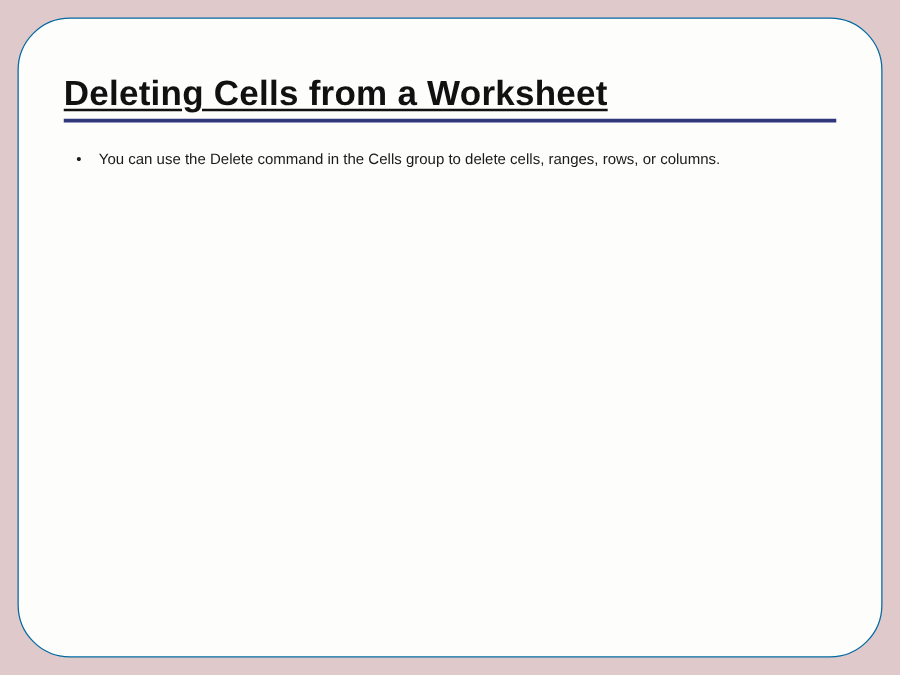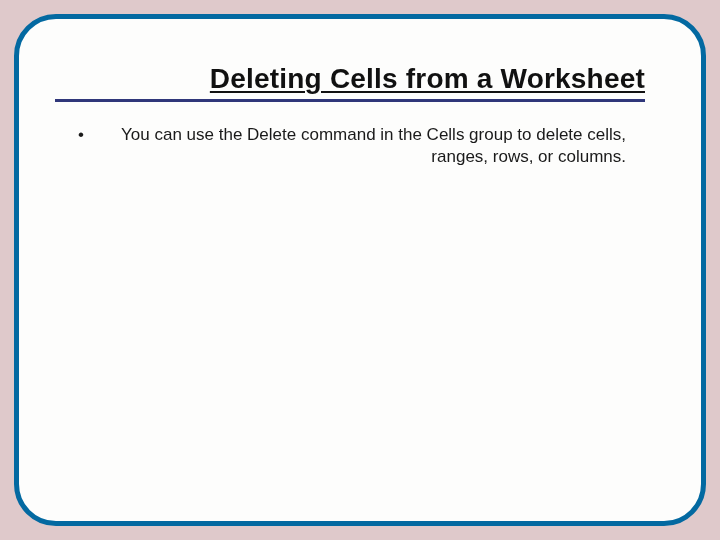--- a/index.html
+++ b/index.html
@@ -18,45 +18,44 @@
     position: relative;
     box-sizing: border-box;
   }
   .slide-inner {
     position: absolute;
     top: 14px;
     left: 14px;
     right: 14px;
     bottom: 14px;
     background: #fdfdfc;
-    border: 5px solid #0369a1;
+    border: 1px solid #0369a1;
     border-radius: 42px;
     box-sizing: border-box;
-    padding: 44px 56px 28px 36px;
-    text-align: right;
+    padding: 44px 36px 28px 36px;
   }
   .title-wrap {
     border-bottom: 3px solid #30377a;
     padding-bottom: 4px;
     margin-bottom: 22px;
   }
   .title {
     font-size: 28px;
     font-weight: bold;
     color: #111111;
     text-decoration: underline;
     text-decoration-thickness: 2px;
     text-underline-offset: 3px;
     letter-spacing: 0.2px;
   }
   ul.body {
     list-style: none;
-    margin: 13px;
+    margin: 0;
     padding: 0 6px 0 6px;
-    font-size: 17px;
+    font-size: 12px;
     line-height: 1.28;
     color: #1a1a1a;
   }
   ul.body > li {
     position: relative;
     padding-left: 22px;
     margin-bottom: 4px;
   }
   ul.body > li::before {
     content: "•";

